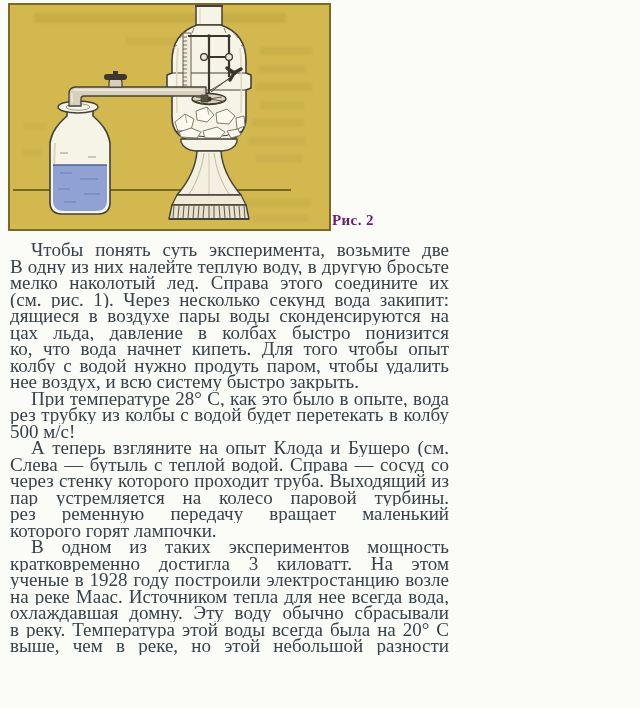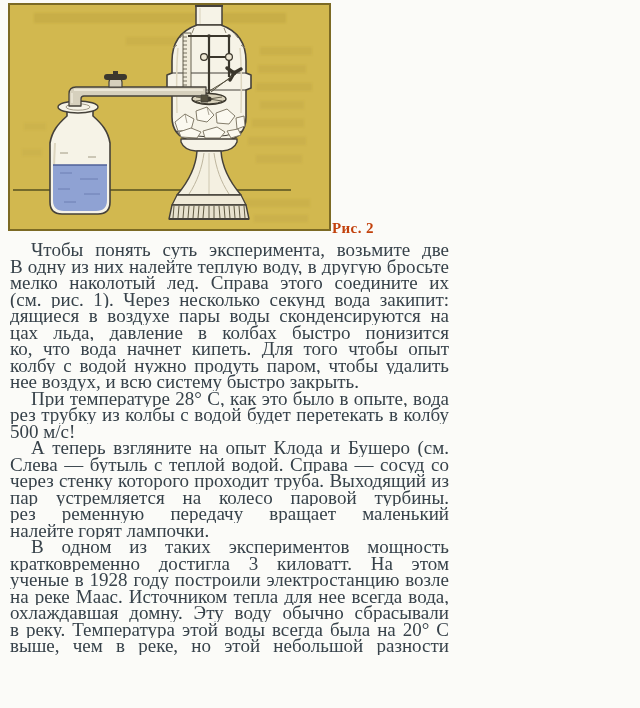--- a/index.html
+++ b/index.html
@@ -15,23 +15,23 @@
   body{
     width:640px;height:708px;position:relative;overflow:hidden;
     background:var(--c-page);
     font-family:"Liberation Serif", serif;
   }
   .figure-panel{
     position:absolute;left:8px;top:3px;width:323px;height:228px;
   }
   .figure-panel svg{display:block;}
   .figure-caption{
-    position:absolute;left:332px;top:219px;
+    position:absolute;left:332px;top:211px;
     font:bold 15px/18px "Liberation Serif", serif;
-    color:#c2410c;letter-spacing:.4px;
+    color:#701a75;letter-spacing:.4px;
   }
   .article{
     position:absolute;left:10px;top:242px;width:439px;
     font-size:19px;line-height:16.5px;
     color:var(--c-text);
   }
   .tl{
     height:16.5px;overflow:hidden;
     text-align:justify;text-align-last:justify;
   }
@@ -172,21 +172,21 @@
     <div class="tl">колбу с водой нужно продуть паром, чтобы удалить из</div>
     <div class="tl end">нее воздух, и всю систему быстро закрыть.</div>
     <div class="tl ind">При температуре 28° С, как это было в опыте, вода ки-</div>
     <div class="tl">рез трубку из колбы с водой будет перетекать в колбу со</div>
     <div class="tl end">500 м/с!</div>
     <div class="tl ind">А теперь взгляните на опыт Клода и Бушеро (см. рис. 2).</div>
     <div class="tl">Слева — бутыль с теплой водой. Справа — сосуд со льдом,</div>
     <div class="tl">через стенку которого проходит труба. Выходящий из нее</div>
     <div class="tl">пар устремляется на колесо паровой турбины. Турбина че-</div>
     <div class="tl">рез ременную передачу вращает маленький генератор, от</div>
-    <div class="tl end">налейте горят лампочки.</div>
+    <div class="tl end">которого горят лампочки.</div>
     <div class="tl ind">В одном из таких экспериментов мощность генератора</div>
     <div class="tl">кратковременно достигла 3 киловатт. На этом принципе</div>
     <div class="tl">ученые в 1928 году построили электростанцию возле</div>
     <div class="tl">на реке Маас. Источником тепла для нее всегда вода,</div>
     <div class="tl">охлаждавшая домну. Эту воду обычно сбрасывали</div>
     <div class="tl">в реку. Температура этой воды всегда была на 20° С</div>
     <div class="tl">выше, чем в реке, но этой небольшой разности темпера-</div>
   </div>
 
 </body></html>

